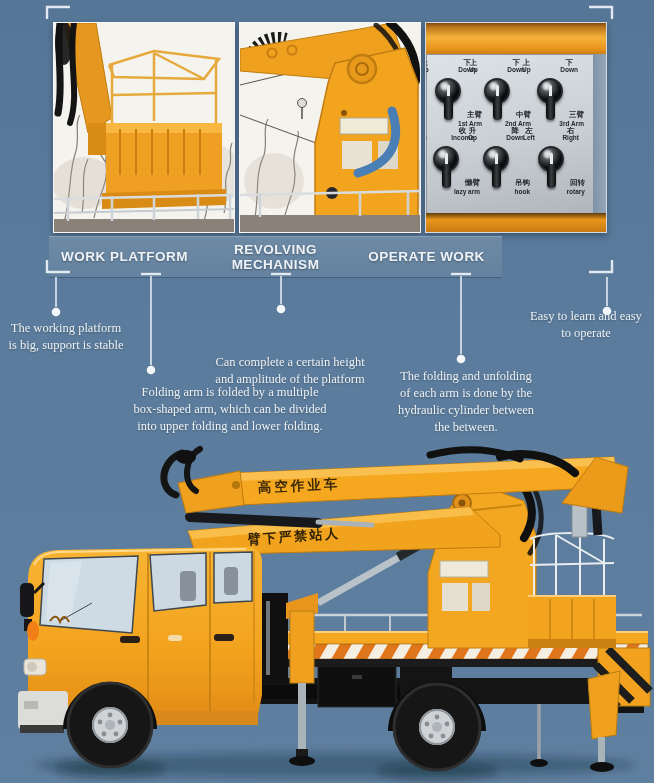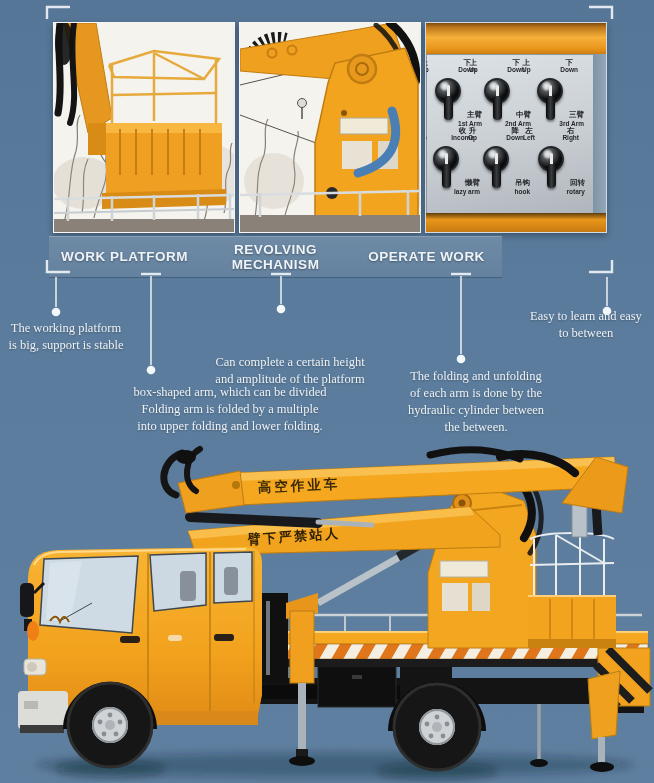--- a/index.html
+++ b/index.html
@@ -56,21 +56,21 @@
   
   .connector-layer{ position:absolute; left:0; top:0; pointer-events:none; }
 
   
   .callout{ position:absolute; color:#eef2f6; font-size:12.5px; line-height:17px;
     text-align:center; text-shadow:0 1px 2px rgba(0,0,0,.28);font-family:Liberation Serif, serif; }
   .callout div{ white-space:nowrap; }
   #callout1{ left:2px;   top:320px; width:128px; }
   #callout2{ left:122px; top:384px; width:216px; }
   #callout3{ left:196px; top:318px; width:188px;margin-top:36px; }
-  #callout4{ left:402px; top:368px; width:148px; }
+  #callout4{ left:392px; top:368px; width:148px; }
   #callout5{ left:518px; top:308px; width:136px; }
 
   
   .truck-wrap{ position:absolute; left:0; top:443px; width:654px; height:340px; }
 </style>
 </head>
 <body>
 
 <div class="stage">
 
@@ -333,37 +333,37 @@
       <circle cx="461" cy="359" r="4.3"></circle>
       <circle cx="607" cy="311" r="4.3"></circle>
     </g>
   </svg>
 
   <div class="callout" id="callout1">
     <div>The working platform</div>
     <div>is big, support is stable</div>
   </div>
   <div class="callout" id="callout2">
+    <div>Folding arm is folded by a multiple</div>
     <div>box-shaped arm, which can be divided</div>
-    <div>Folding arm is folded by a multiple</div>
     <div>into upper folding and lower folding.</div>
   </div>
   <div class="callout" id="callout3">
     <div>Can complete a certain height</div>
     <div>and amplitude of the platform</div>
   </div>
   <div class="callout" id="callout4">
     <div>The folding and unfolding</div>
     <div>of each arm is done by the</div>
     <div>hydraulic cylinder between</div>
     <div>the between.</div>
   </div>
   <div class="callout" id="callout5">
     <div>Easy to learn and easy</div>
-    <div>to between</div>
+    <div>to operate</div>
   </div>
 
   <div class="truck-wrap">
   <svg width="654" height="340" viewBox="0 0 654 340">
     <defs>
       <filter id="soft" x="-30%" y="-30%" width="160%" height="160%">
             <feGaussianBlur stdDeviation="4"></feGaussianBlur>
           </filter>
       <pattern id="hz" width="24" height="16" patternUnits="userSpaceOnUse" patternTransform="skewX(-30)">
         <rect width="12" height="16" fill="#e0761c"></rect>

